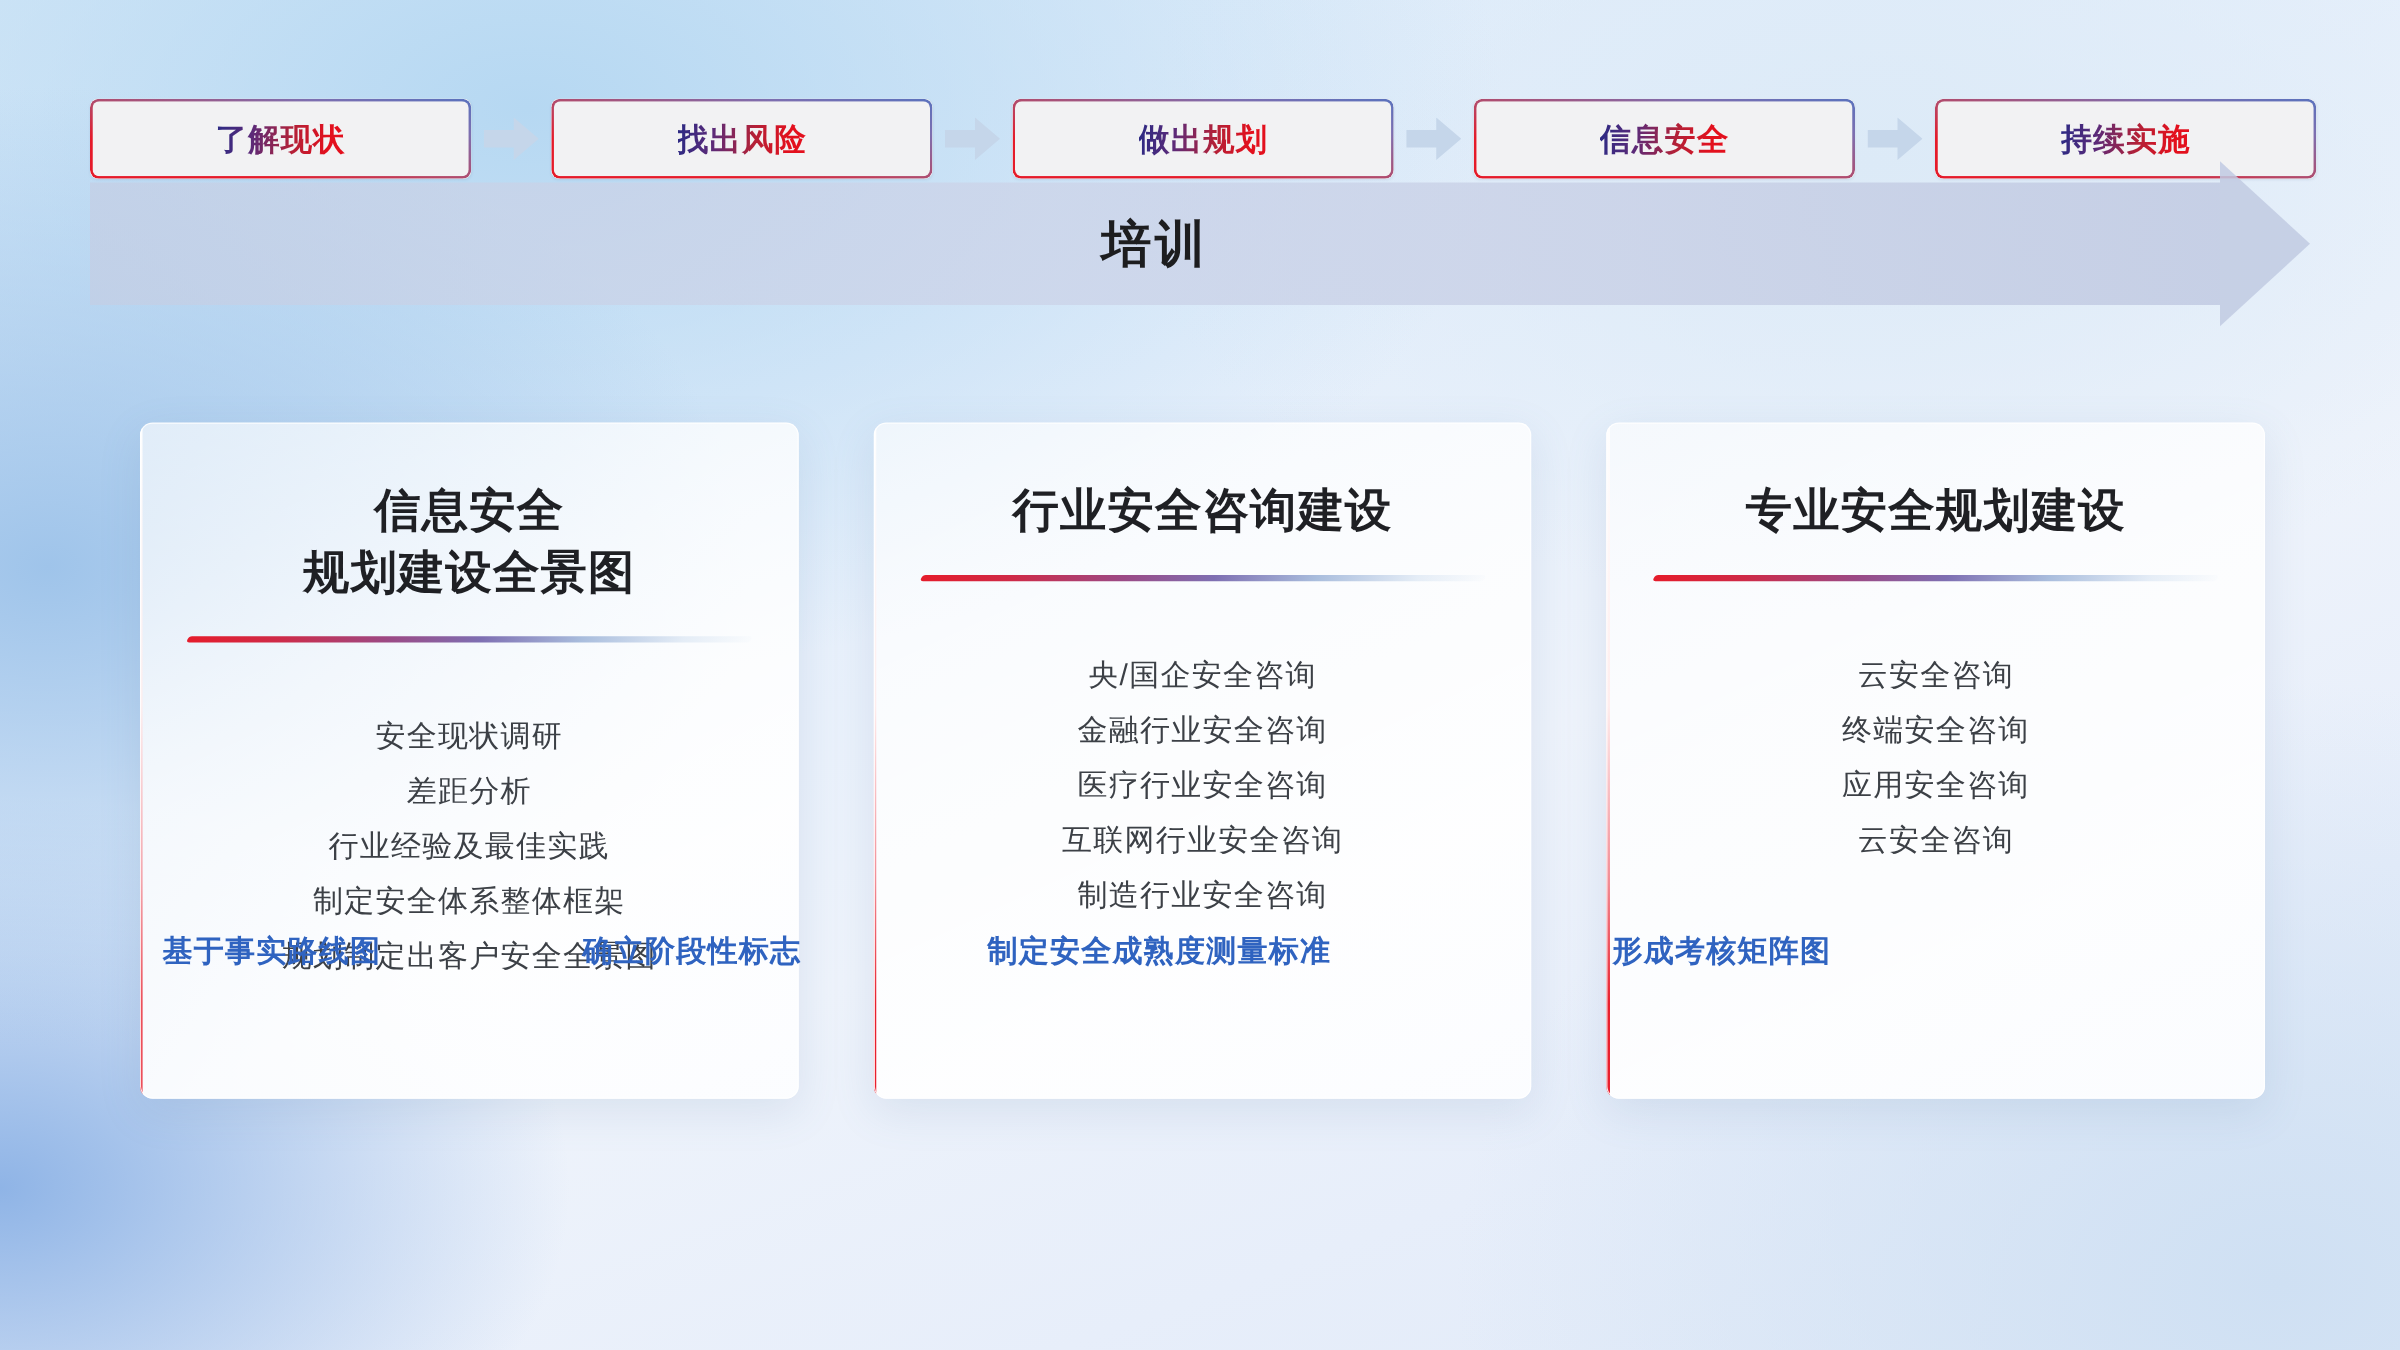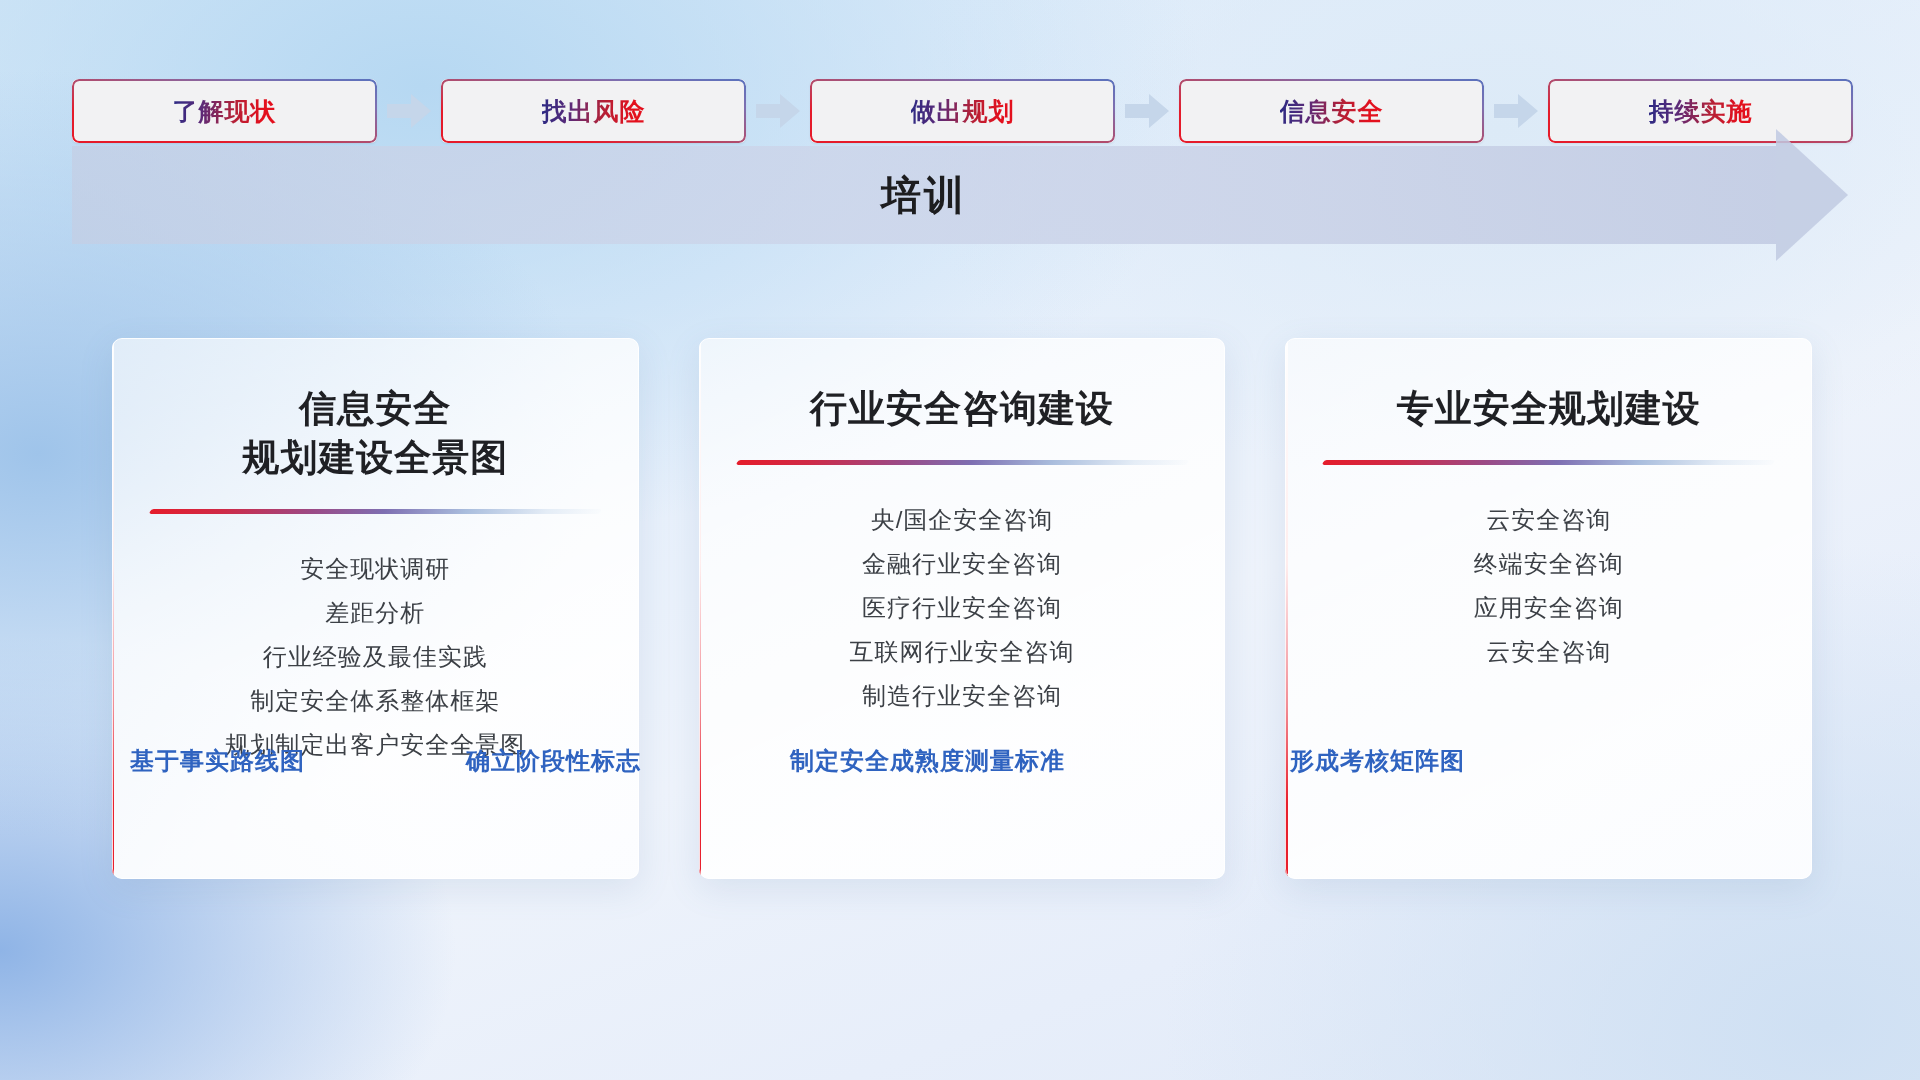--- a/index.html
+++ b/index.html
@@ -195,21 +195,21 @@
         #7e6fb2 52%,
         #a9bddd 70%,
         rgba(210,224,240,0.55) 88%,
         rgba(226,236,247,0.08) 100%);
     transform: skewX(-26deg);
     transform-origin: left center;
   }
   .card-list {
     list-style: none;
     margin: 0;
-    padding: 33px 24px 44px 24px;
+    padding: 54px 24px 44px 24px;
     text-align: center;
   }
   .card-list li {
     font-size: 24px;
     line-height: 1.0;
     color: #3c4046;
     padding: 10px 0;
     letter-spacing: 1px;
   }
 

